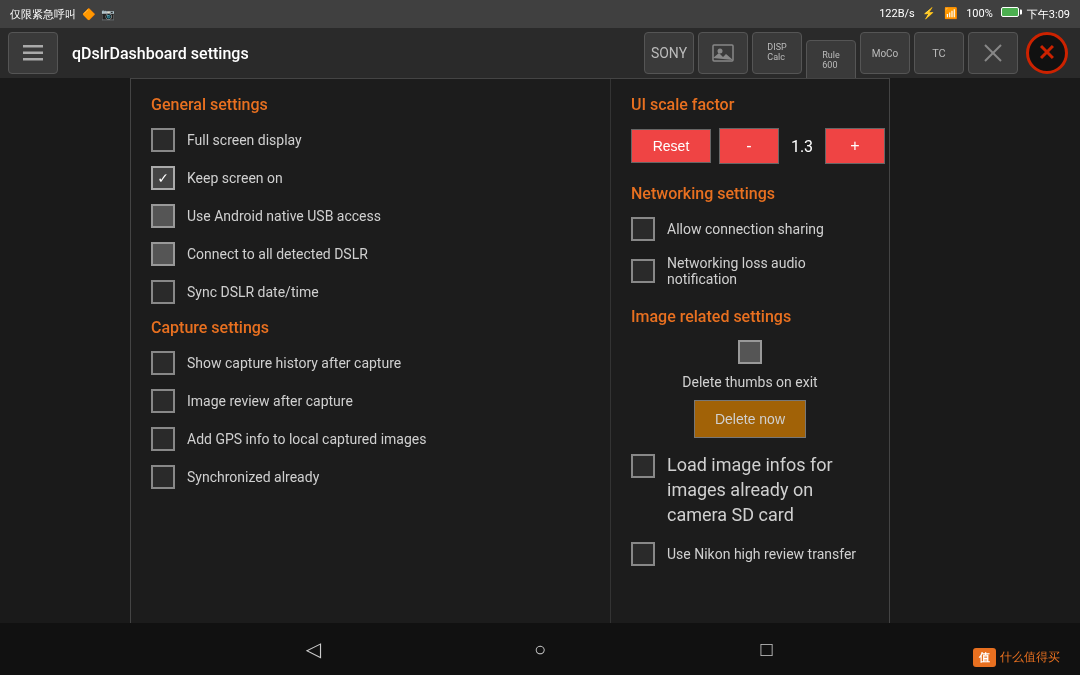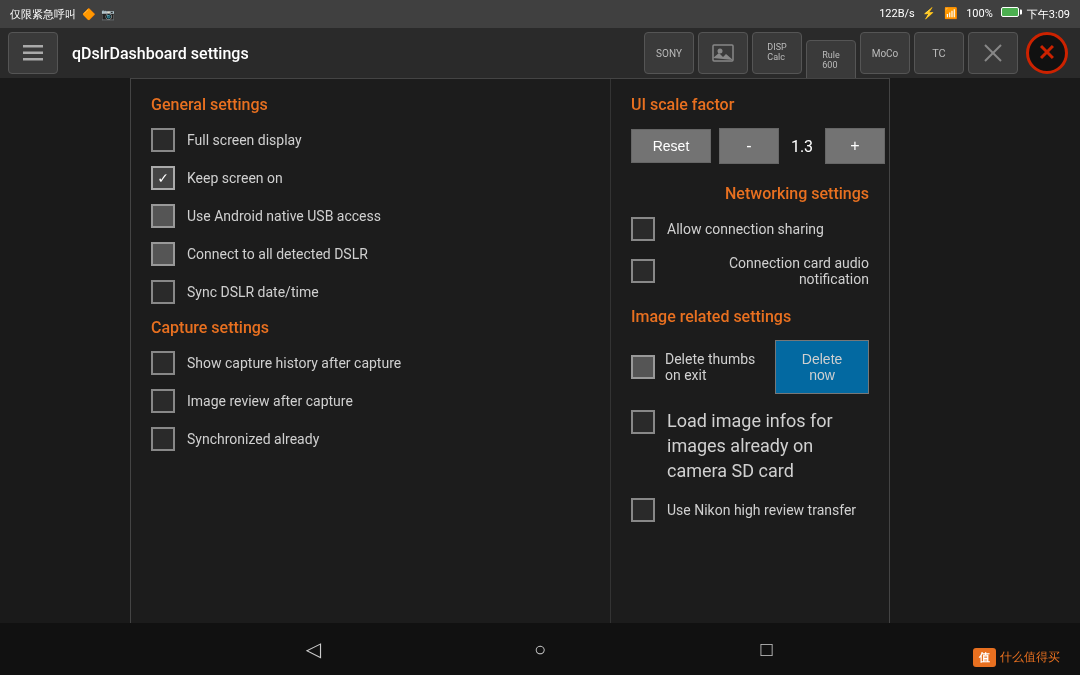--- a/index.html
+++ b/index.html
@@ -205,21 +205,21 @@
     .scale-section {
       margin-bottom: 20px;
     }
     .scale-controls {
       display: flex;
       align-items: center;
       gap: 8px;
       margin-top: 10px;
     }
     .scale-btn {
-      background: #737373;
+      background: #ef4444;
       border: 1px solid #666;
       color: #fff;
       padding: 8px 16px;
       font-size: 16px;
       cursor: pointer;
       min-width: 60px;
       text-align: center;
     }
     .scale-btn.reset {
       min-width: 80px;
@@ -228,36 +228,36 @@
     .scale-value {
       color: #fff;
       font-size: 16px;
       min-width: 30px;
       text-align: center;
     }
 
     
     .networking-section {
       margin-bottom: 20px;
-      text-align: right;
     }
 
     
     .image-section {
       margin-top: 0;
     }
 
     .delete-row {
       display: flex;
       align-items: center;
       gap: 10px;
       margin-bottom: 14px;
+      flex-direction: column;
     }
     .delete-now-btn {
-      background: #0369a1;
+      background: #a16207;
       border: 1px solid #777;
       color: #d0d0d0;
       padding: 10px 20px;
       font-size: 14px;
       cursor: pointer;
     }
 
     .multiline-label {
       color: #d0d0d0;
       font-size: 18px;
@@ -329,21 +329,21 @@
 
 <div class="app-toolbar">
   <div class="toolbar-btn">
     <svg width="20" height="16" viewBox="0 0 20 16">
       <rect y="0" width="20" height="2.5" fill="#aaa"></rect>
       <rect y="6.5" width="20" height="2.5" fill="#aaa"></rect>
       <rect y="13" width="20" height="2.5" fill="#aaa"></rect>
     </svg>
   </div>
   <span class="toolbar-title">qDslrDashboard settings</span>
-  <div class="toolbar-btn" style="font-size:10px;color:#bbb;">SONY</div>
+  <div class="toolbar-btn" style="font-size:14px;color:#bbb;">SONY</div>
   <div class="toolbar-btn">
     <svg width="22" height="18" viewBox="0 0 22 18">
         <rect x="1" y="1" width="20" height="16" rx="1" fill="none" stroke="#888" stroke-width="1.5"></rect>
         <circle cx="8" cy="7" r="2.5" fill="#888"></circle>
         <polyline points="1,14 7,9 11,13 14,10 21,16" fill="#888" stroke="none"></polyline>
       </svg>
   </div>
   <div class="toolbar-btn" style="font-size:9px;color:#bbb;line-height:1.1;">DISP<br>Calc</div>
   <div class="toolbar-btn" style="font-size:9px;color:#bbb;line-height:1.1;margin-top:16px;">Rule<br>600</div>
   <div class="toolbar-btn" style="font-size:10px;color:#bbb;">MoCo</div>
@@ -398,20 +398,24 @@
       <div class="setting-row">
         <div class="checkbox"></div>
         <span class="setting-label">Show capture history after capture</span>
       </div>
 
       <div class="setting-row">
         <div class="checkbox"></div>
         <span class="setting-label">Image review after capture</span>
       </div>
 
+      <div class="setting-row">
+        <div class="checkbox"></div>
+        <span class="setting-label">Add GPS info to local captured images</span>
+      </div>
 
       <div class="setting-row">
         <div class="checkbox"></div>
         <span class="setting-label">Synchronized already</span>
       </div>
     </div>
 
     <div class="right-column">
 
       <div class="scale-section">
@@ -427,21 +431,21 @@
       <div class="networking-section">
         <div class="section-title">Networking settings</div>
 
         <div class="setting-row">
           <div class="checkbox"></div>
           <span class="setting-label">Allow connection sharing</span>
         </div>
 
         <div class="setting-row">
           <div class="checkbox"></div>
-          <span class="setting-label">Connection card audio notification</span>
+          <span class="setting-label">Networking loss audio notification</span>
         </div>
       </div>
 
       <div class="image-section">
         <div class="section-title">Image related settings</div>
 
         <div class="delete-row">
           <div class="checkbox partial"></div>
           <span class="setting-label">Delete thumbs on exit</span>
           <button class="delete-now-btn">Delete now</button>

